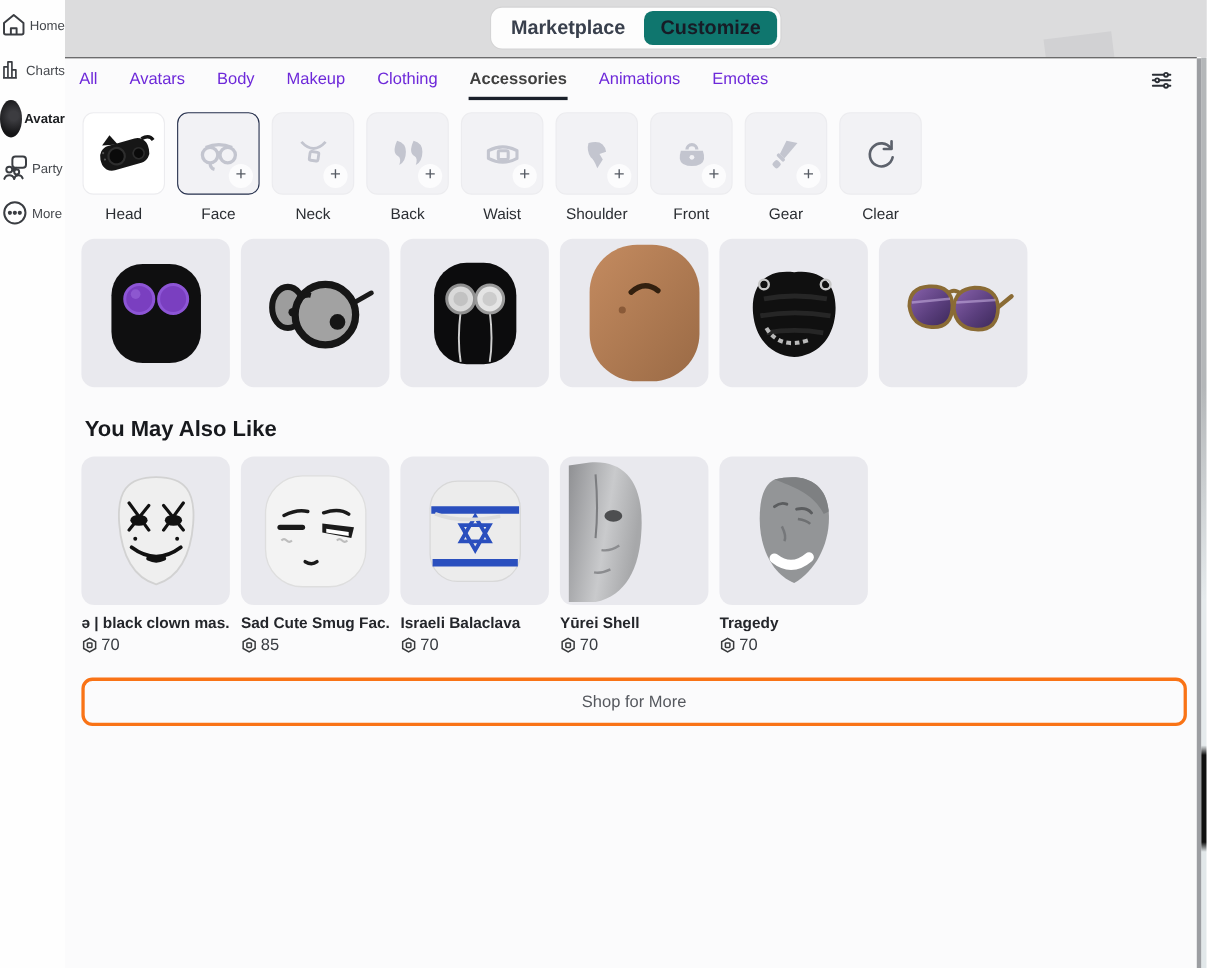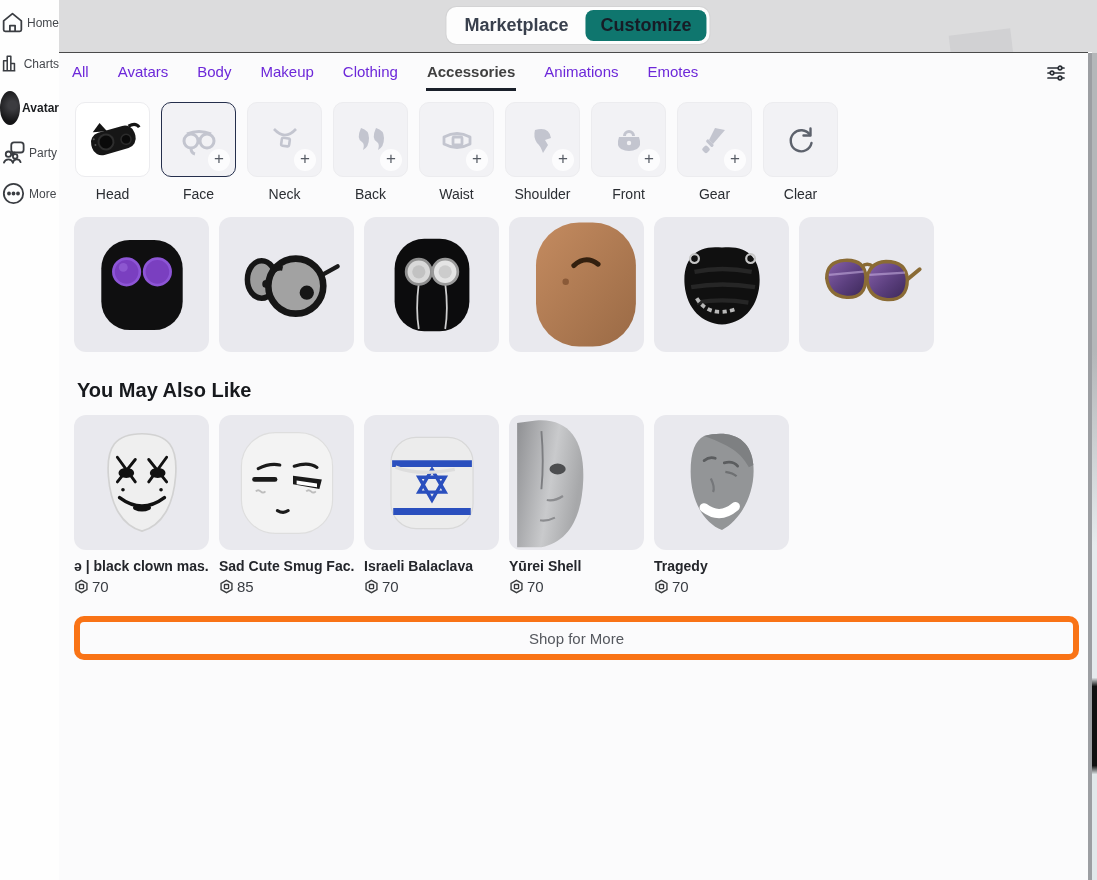--- a/index.html
+++ b/index.html
@@ -55,21 +55,21 @@
   .item-card { width:135px; height:135px; border-radius:12px; background:#e9e9ee;
                display:flex; align-items:center; justify-content:center; overflow:hidden; cursor:pointer; }
   .recs-title { padding:27px 0 0 18px; font-size:20px; font-weight:700; color:#17191d; }
   .recs { display:flex; gap:10px; padding:13px 0 0 15px; }
   .rec { width:135px; cursor:pointer; }
   .rec-name { margin-top:8px; font-size:14px; font-weight:700; color:#24262b;
               white-space:nowrap; overflow:hidden; }
   .rec-price { margin-top:4px; display:flex; align-items:center; gap:3px; font-size:15px; color:#393d43; }
 
   
-  .shop-btn { margin:21px 0 0 15px; width:1005px; height:44px; border:6px solid #f97316; border-radius:10px;
+  .shop-btn { margin:21px 0 0 15px; width:1005px; height:44px; border:3px solid #f97316; border-radius:10px;
               background:#fbfbfc; display:flex; align-items:center; justify-content:center;
               font-size:15px; color:#55585e; cursor:pointer; }
 
   
   .scrollbar { position:absolute; right:5px; top:53px; width:4px; height:827px; background:#9c9ea2; }
   .right-sliver { position:absolute; right:0; top:0; width:5px; height:880px;
                   background:linear-gradient(#dcdcdd 0 6%, #b4b7b9 6% 40%, #e6ebed 62% 77%,
                              #101010 78% 87%, #e2e8ea 88% 100%); }
   svg { display:block; }
 </style>

